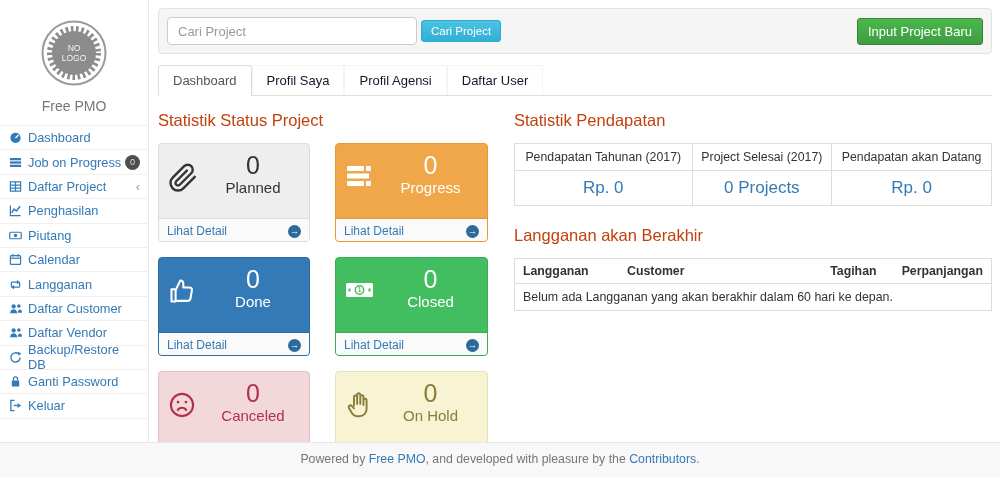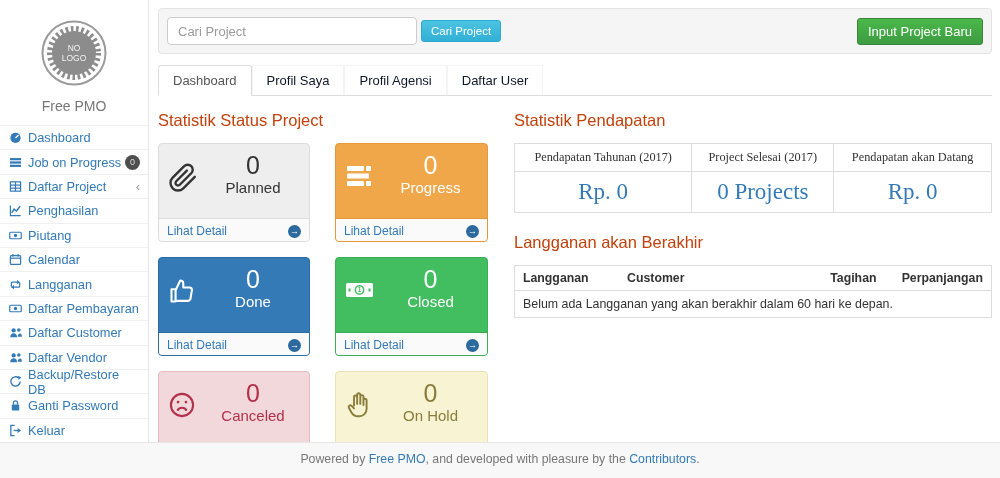--- a/index.html
+++ b/index.html
@@ -51,24 +51,24 @@
   .card-top{height:66px;position:relative;color:var(--fg);}
   .card-icon{position:absolute;left:9px;top:11px;display:inline-flex;}
   .card-num{text-align:center;font-size:25px;line-height:1.05;margin:8px 4px 0 42px;}
   .card-label{text-align:center;font-size:15px;margin:1px 4px 0 42px;}
   .card-footer{background:#fafafa;border-top:1px solid var(--bd);display:flex;align-items:flex-end;
         justify-content:space-between;padding:3px 8px;height:16px;font-size:12px;color:#337ab7;cursor:pointer;}
   .arrow-circle{width:13px;height:13px;border-radius:50%;background:#2c699d;color:#fff;font-size:9px;
         line-height:13px;text-align:center;font-weight:bold;}
 
   
-  .inc-table{width:100%;border-collapse:collapse;font-family:Liberation Serif, serif;}
+  .inc-table{width:100%;border-collapse:collapse;}
   .inc-table td{border:1px solid #ddd;text-align:center;}
   .inc-h{font-size:12.3px;color:#333;padding:6px 3px;}
-  .inc-v{font-size:23px;color:#337ab7;padding:7px 3px;}
+  .inc-v{font-size:17px;color:#337ab7;padding:7px 3px;}
 
   
   .sub-table{width:100%;border-collapse:collapse;border:1px solid #ddd;}
   .sub-table th{font-size:12.3px;padding:5px 8px;text-align:left;border-bottom:1px solid #ddd;color:#333;}
   .sub-table td{font-size:12.4px;padding:6px 8px;color:#333;}
 
   
   .page-footer{position:absolute;left:0;right:0;bottom:0;height:35px;background:#f8f8f8;
         border-top:1px solid #e7e7e7;text-align:center;font-size:12.3px;color:#777;line-height:33px;}
   .page-footer a{color:#337ab7;text-decoration:none;cursor:pointer;}
@@ -155,29 +155,20 @@
       <li>
         <span class="mi">
             <svg viewBox="0 0 14 14" stroke="currentColor" fill="none" stroke-width="1.3">
               <path d="M2.5 9.5V5.5a1 1 0 0 1 1-1H9"></path>
               <polygon points="8.6,2.2 12,4.5 8.6,6.8" fill="currentColor" stroke="none"></polygon>
               <path d="M11.5 4.8v4a1 1 0 0 1-1 1H5"></path>
               <polygon points="5.4,7.6 2,9.9 5.4,12.2" fill="currentColor" stroke="none"></polygon>
             </svg>
           </span>
         <span>Langganan</span>
-      </li>
-      <li>
-        <span class="mi">
-            <svg viewBox="0 0 14 14">
-              <rect x="0.8" y="3.5" width="12.4" height="7" rx="1" fill="none" stroke="currentColor" stroke-width="1.3"></rect>
-              <circle cx="7" cy="7" r="1.8" fill="currentColor"></circle>
-            </svg>
-          </span>
-        <span>Daftar Pembayaran</span>
       </li>
       <li>
         <span class="mi">
             <svg viewBox="0 0 14 14" fill="currentColor">
               <circle cx="5" cy="4.8" r="2.3"></circle>
               <path d="M1.3 12c0-2.6 1.7-4.2 3.7-4.2S8.7 9.4 8.7 12z"></path>
               <circle cx="10.6" cy="4.4" r="1.9"></circle>
               <path d="M9.3 11.6c.2-2.1 1.1-3.6 2.6-3.6 1.2 0 2 1.3 2 3.6z"></path>
             </svg>
           </span>

